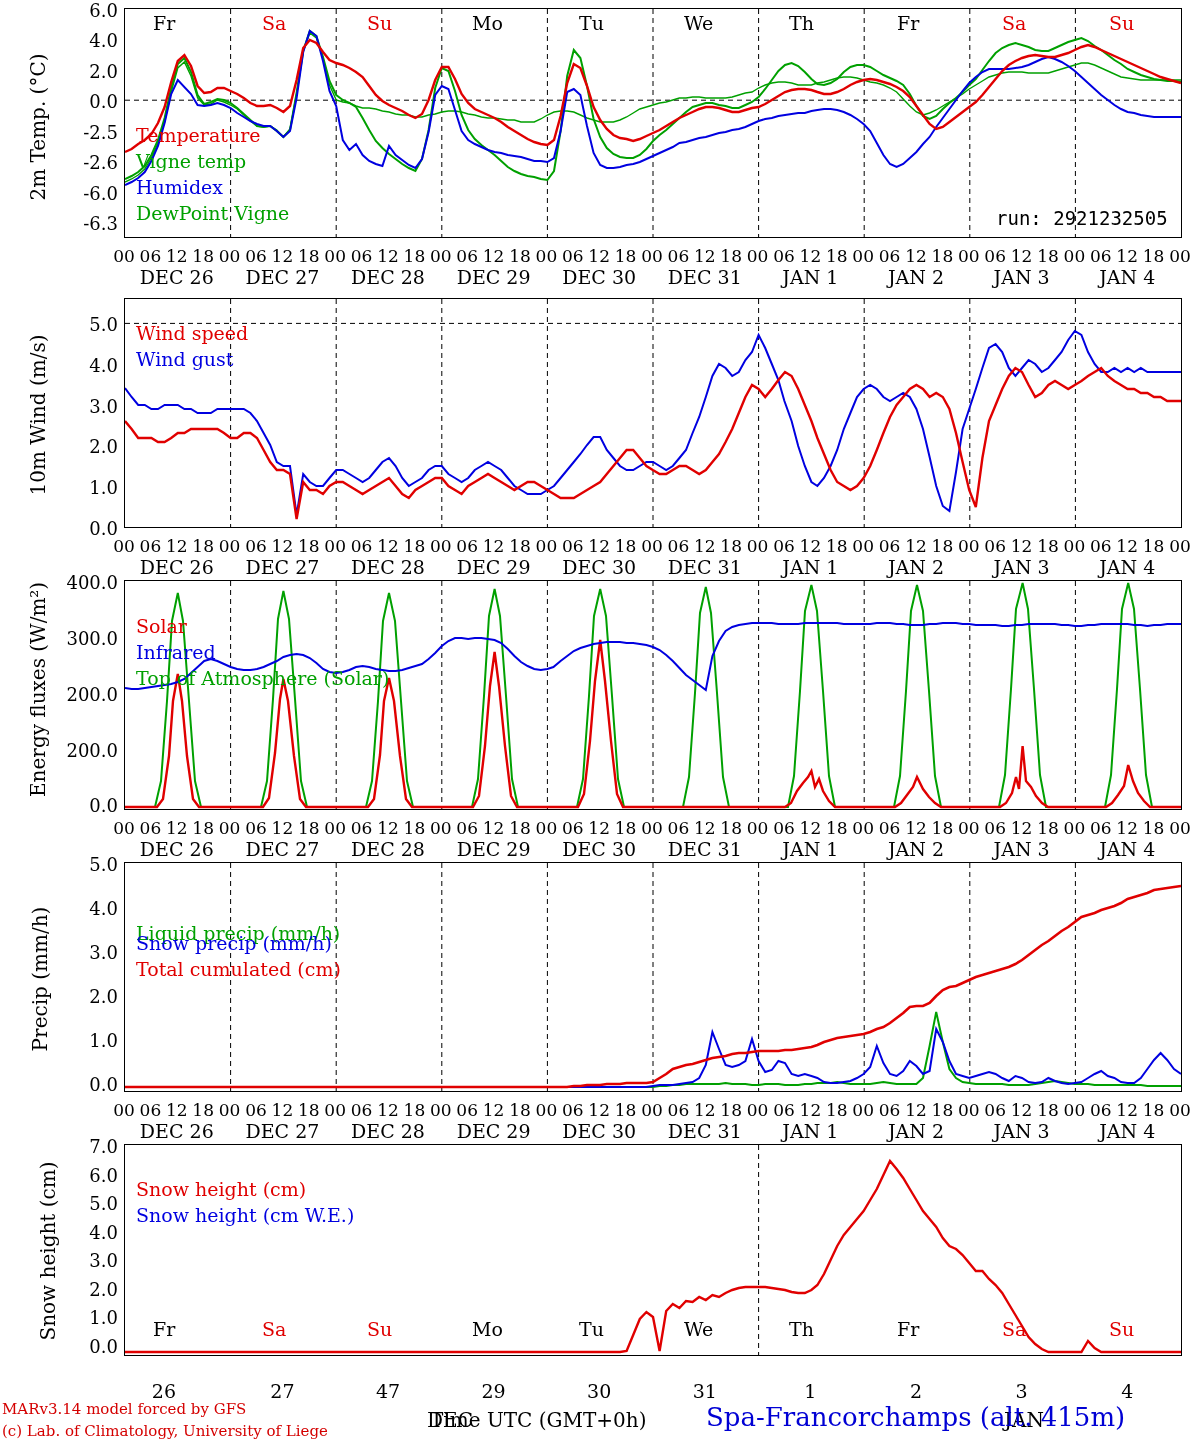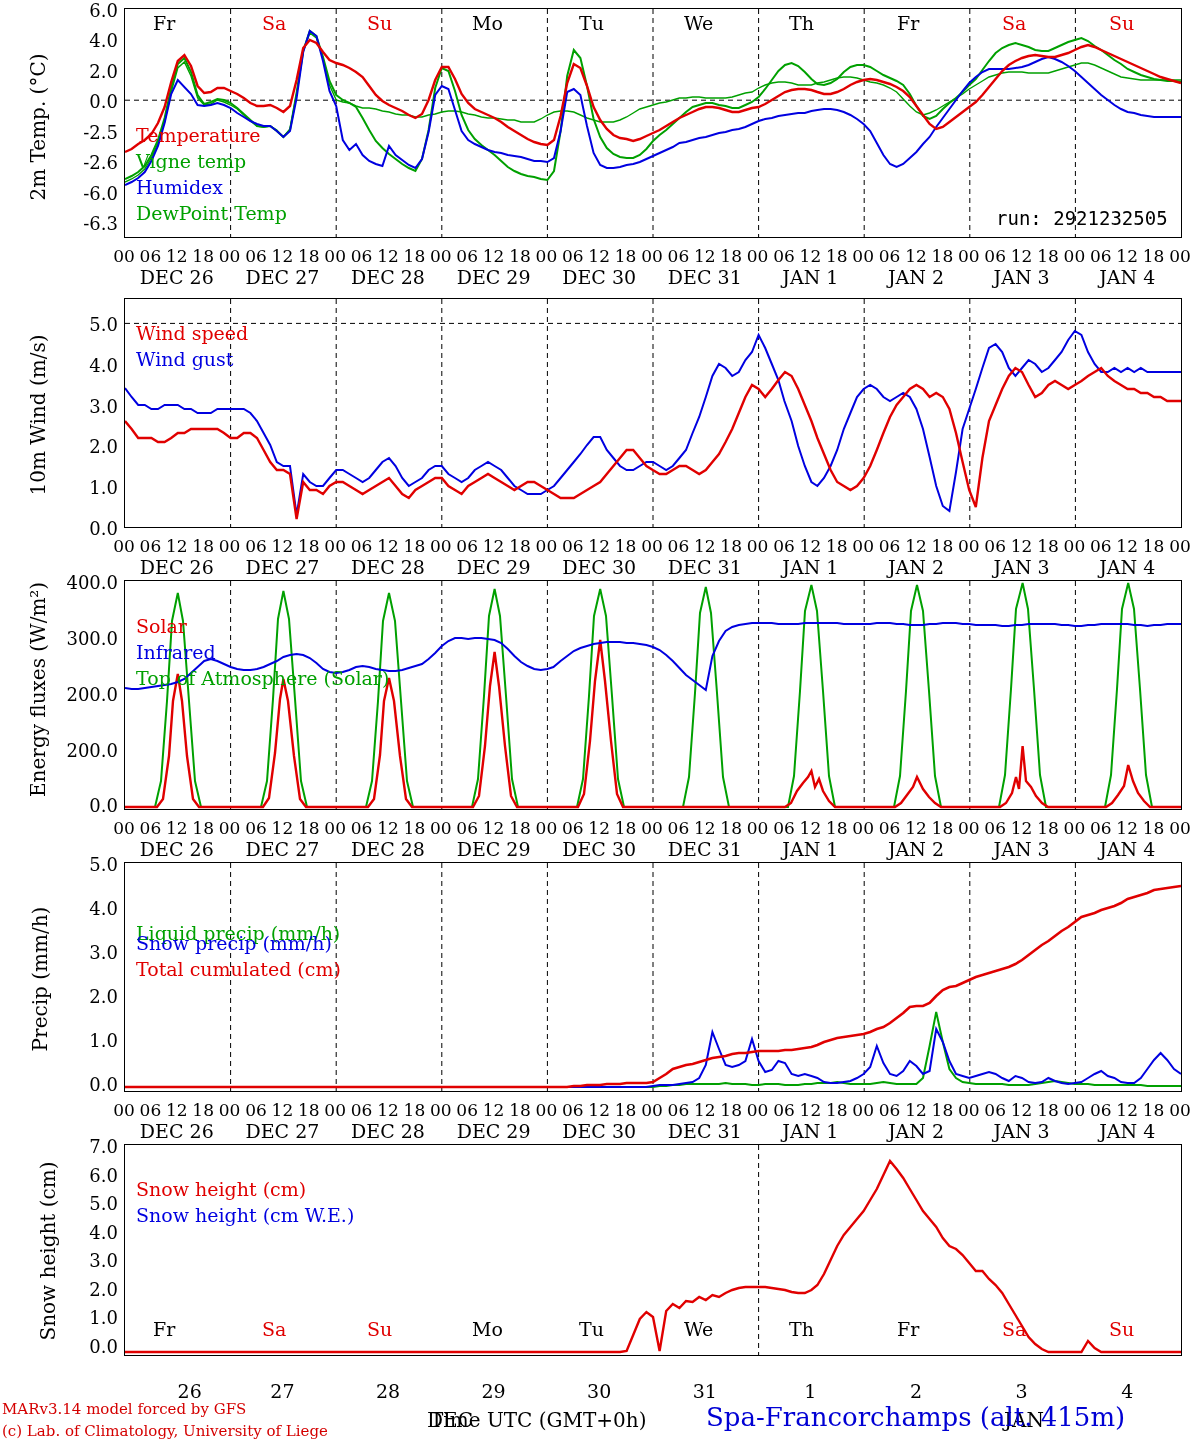--- a/index.html
+++ b/index.html
@@ -69,21 +69,21 @@
     <span style="position:absolute;left:560px;color:#000;">We</span>
     <span style="position:absolute;left:665px;color:#000;">Th</span>
     <span style="position:absolute;left:773px;color:#000;">Fr</span>
     <span style="position:absolute;left:878px;color:#e00000;">Sa</span>
     <span style="position:absolute;left:985px;color:#e00000;">Su</span>
   </div>
 
   <div class="legend red" style="left:136px;top:124px;">Temperature</div>
   <div class="legend green" style="left:136px;top:150px;">Vigne temp</div>
   <div class="legend blue" style="left:136px;top:176px;">Humidex</div>
-  <div class="legend green" style="left:136px;top:202px;">DewPoint Temp</div>
+  <div class="legend green" style="left:136px;top:202px;">DewPoint Vigne</div>
   <div class="runlabel" style="left:996px;top:207px;">run: 2921232505</div>
 </div>
 
 <div class="panel" style="top:290px;height:282px;">
   <div class="ylabel" style="left:-62px;top:113px;width:200px;text-align:center;transform:rotate(-90deg);">10m Wind (m/s)</div>
   <div class="plotbox" style="left:124px;top:8px;width:1058px;height:230px;">
     <svg width="1056" height="228" viewBox="0 0 1056 228">
       <g stroke="#000" stroke-width="1" stroke-dasharray="5,4" fill="none">
         <line x1="105.6" y1="0" x2="105.6" y2="228"></line>
           <line x1="211.2" y1="0" x2="211.2" y2="228"></line>
@@ -433,23 +433,23 @@
     <span style="position: absolute; left: 322.6px; width: 94px; text-align: center;">DEC 29</span>
     <span style="position: absolute; left: 428.2px; width: 94px; text-align: center;">DEC 30</span>
     <span style="position: absolute; left: 533.8px; width: 94px; text-align: center;">DEC 31</span>
     <span style="position: absolute; left: 639.4px; width: 94px; text-align: center;">JAN 1</span>
     <span style="position: absolute; left: 745px; width: 94px; text-align: center;">JAN 2</span>
     <span style="position: absolute; left: 850.6px; width: 94px; text-align: center;">JAN 3</span>
     <span style="position: absolute; left: 956.2px; width: 94px; text-align: center;">JAN 4</span>
   </div>
 
 <div class="daterow" style="left:124px;top:1380px;width:1058px;">
-    <span style="position: absolute; left: 27.8px; width: 50px; text-align: right;">26</span>
+    <span style="position: absolute; left: 27.8px; width: 50px; text-align: left;">26</span>
     <span style="position: absolute; left: 133.4px; width: 50px; text-align: center;">27</span>
-    <span style="position: absolute; left: 239px; width: 50px; text-align: center;">28</span>
+    <span style="position: absolute; left: 239px; width: 50px; text-align: center;">47</span>
     <span style="position: absolute; left: 344.6px; width: 50px; text-align: center;">29</span>
     <span style="position: absolute; left: 450.2px; width: 50px; text-align: center;">30</span>
     <span style="position: absolute; left: 555.8px; width: 50px; text-align: center;">31</span>
     <span style="position: absolute; left: 661.4px; width: 50px; text-align: center;">1</span>
     <span style="position: absolute; left: 767px; width: 50px; text-align: center;">2</span>
     <span style="position: absolute; left: 872.6px; width: 50px; text-align: center;">3</span>
     <span style="position: absolute; left: 978.2px; width: 50px; text-align: center;">4</span>
   </div>
 
 <div class="footer" style="left:2px;top:1400px;">MARv3.14 model forced by GFS</div>

